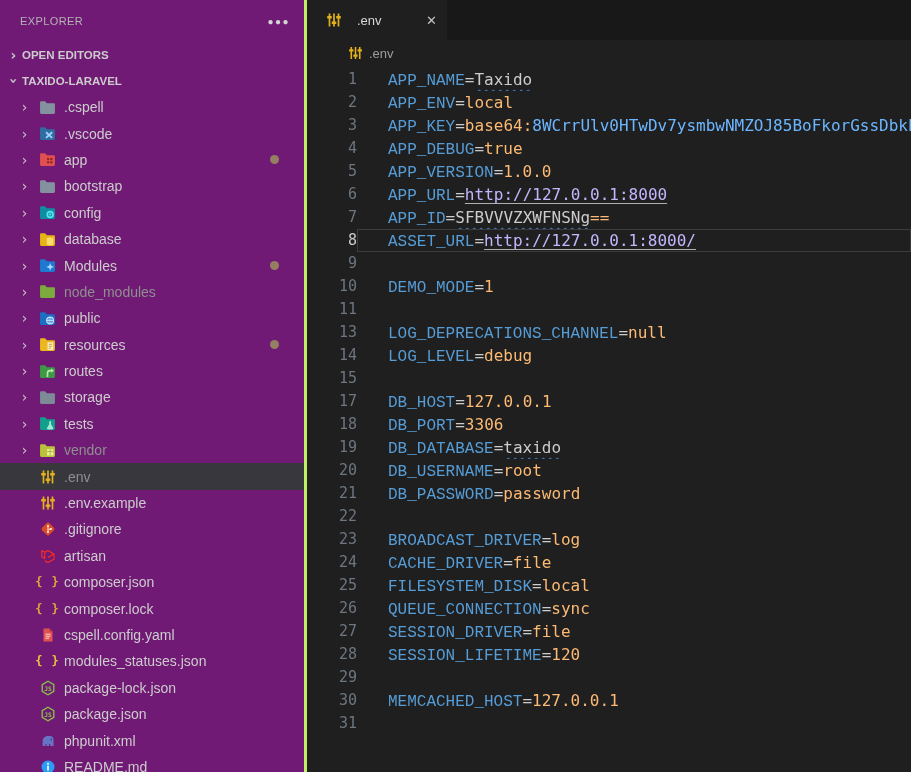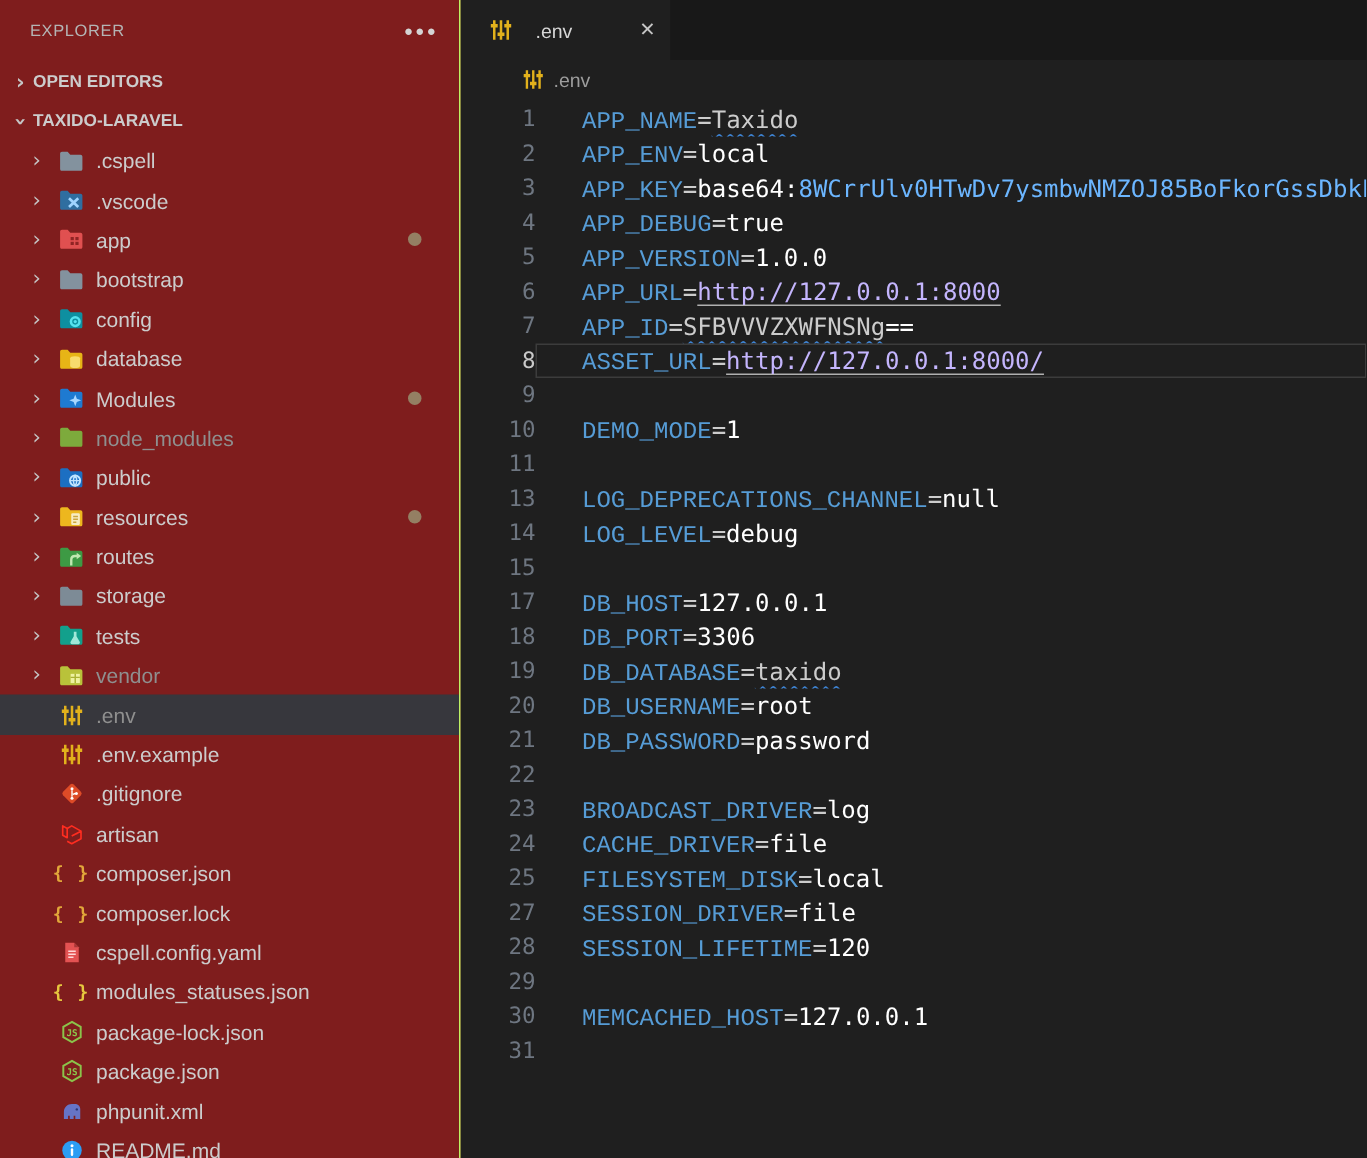--- a/index.html
+++ b/index.html
@@ -7,22 +7,22 @@
   body {
     background: #1f1f1f;
     font-family: "Liberation Sans", sans-serif;
     color: #cccccc;
     font-size: 13px;
   }
   .app { display: flex; width: 911px; height: 772px; }
 
   
   .sidebar {
-    width: 307px; flex: none; background: #7f1d1d;
-    border-right: 1px solid #bef264; overflow: hidden; position: relative;
+    width: 307px; flex: none; background: #701a75;
+    border-right: 3px solid #bef264; overflow: hidden; position: relative;
   }
   .explorer-header {
     height: 42px; display: flex; align-items: center;
     padding-left: 20px; padding-right: 14px;
   }
   .explorer-title { font-size: 11px; color: #b4b4b4; letter-spacing: .4px; }
   .ellipsis-btn {
     margin-left: auto; color: #d4d4d4; font-size: 10px; letter-spacing: 1.5px;
     cursor: pointer; font-weight: bold;
   }
@@ -84,21 +84,21 @@
   .gutter {
     width: 50px; flex: none; text-align: right;
     color: #6e7681; font-size: 15px; user-select: none;
   }
   .line-content { flex: 1; padding-left: 31px; overflow: hidden; }
   .code-line.current .gutter { color: #c9c9c9; }
   .code-line.current .line-content { outline: 1px solid #3c3c3c; outline-offset: -1px; }
 
   .tk-key  { color: #569cd6; font-family: Liberation Mono, monospace; }
   .tk-eq   { color: #cccccc; }
-  .tk-val  { color: #ffffff; }
+  .tk-val  { color: #fdba74; }
   .tk-valb { color: #6cb6ff; }
   .tk-link {
     color: #c4b5fd; text-decoration: underline; text-decoration-color: #b0b0b0;
     text-decoration-thickness: 1px; text-underline-offset: 3px;
   }
   .tk-spell {
     color: #cccccc; text-decoration: underline; text-decoration-style: wavy;
     text-decoration-color: #3e86d8; text-decoration-thickness: 1px;
     text-underline-offset: 4px;
   }
@@ -450,20 +450,21 @@
         <div class="code-line"><span class="gutter">15</span><span class="line-content"></span></div>
         <div class="code-line"><span class="gutter">17</span><span class="line-content"><span class="tk-key">DB_HOST</span><span class="tk-eq">=</span><span class="tk-val">127.0.0.1</span></span></div>
         <div class="code-line"><span class="gutter">18</span><span class="line-content"><span class="tk-key">DB_PORT</span><span class="tk-eq">=</span><span class="tk-val">3306</span></span></div>
         <div class="code-line"><span class="gutter">19</span><span class="line-content"><span class="tk-key">DB_DATABASE</span><span class="tk-eq">=</span><span class="tk-spell">taxido</span></span></div>
         <div class="code-line"><span class="gutter">20</span><span class="line-content"><span class="tk-key">DB_USERNAME</span><span class="tk-eq">=</span><span class="tk-val">root</span></span></div>
         <div class="code-line"><span class="gutter">21</span><span class="line-content"><span class="tk-key">DB_PASSWORD</span><span class="tk-eq">=</span><span class="tk-val">password</span></span></div>
         <div class="code-line"><span class="gutter">22</span><span class="line-content"></span></div>
         <div class="code-line"><span class="gutter">23</span><span class="line-content"><span class="tk-key">BROADCAST_DRIVER</span><span class="tk-eq">=</span><span class="tk-val">log</span></span></div>
         <div class="code-line"><span class="gutter">24</span><span class="line-content"><span class="tk-key">CACHE_DRIVER</span><span class="tk-eq">=</span><span class="tk-val">file</span></span></div>
         <div class="code-line"><span class="gutter">25</span><span class="line-content"><span class="tk-key">FILESYSTEM_DISK</span><span class="tk-eq">=</span><span class="tk-val">local</span></span></div>
+        <div class="code-line"><span class="gutter">26</span><span class="line-content"><span class="tk-key">QUEUE_CONNECTION</span><span class="tk-eq">=</span><span class="tk-val">sync</span></span></div>
         <div class="code-line"><span class="gutter">27</span><span class="line-content"><span class="tk-key">SESSION_DRIVER</span><span class="tk-eq">=</span><span class="tk-val">file</span></span></div>
         <div class="code-line"><span class="gutter">28</span><span class="line-content"><span class="tk-key">SESSION_LIFETIME</span><span class="tk-eq">=</span><span class="tk-val">120</span></span></div>
         <div class="code-line"><span class="gutter">29</span><span class="line-content"></span></div>
         <div class="code-line"><span class="gutter">30</span><span class="line-content"><span class="tk-key">MEMCACHED_HOST</span><span class="tk-eq">=</span><span class="tk-val">127.0.0.1</span></span></div>
         <div class="code-line"><span class="gutter">31</span><span class="line-content"></span></div>
       </div>
   </div>
 
 </div>
 

